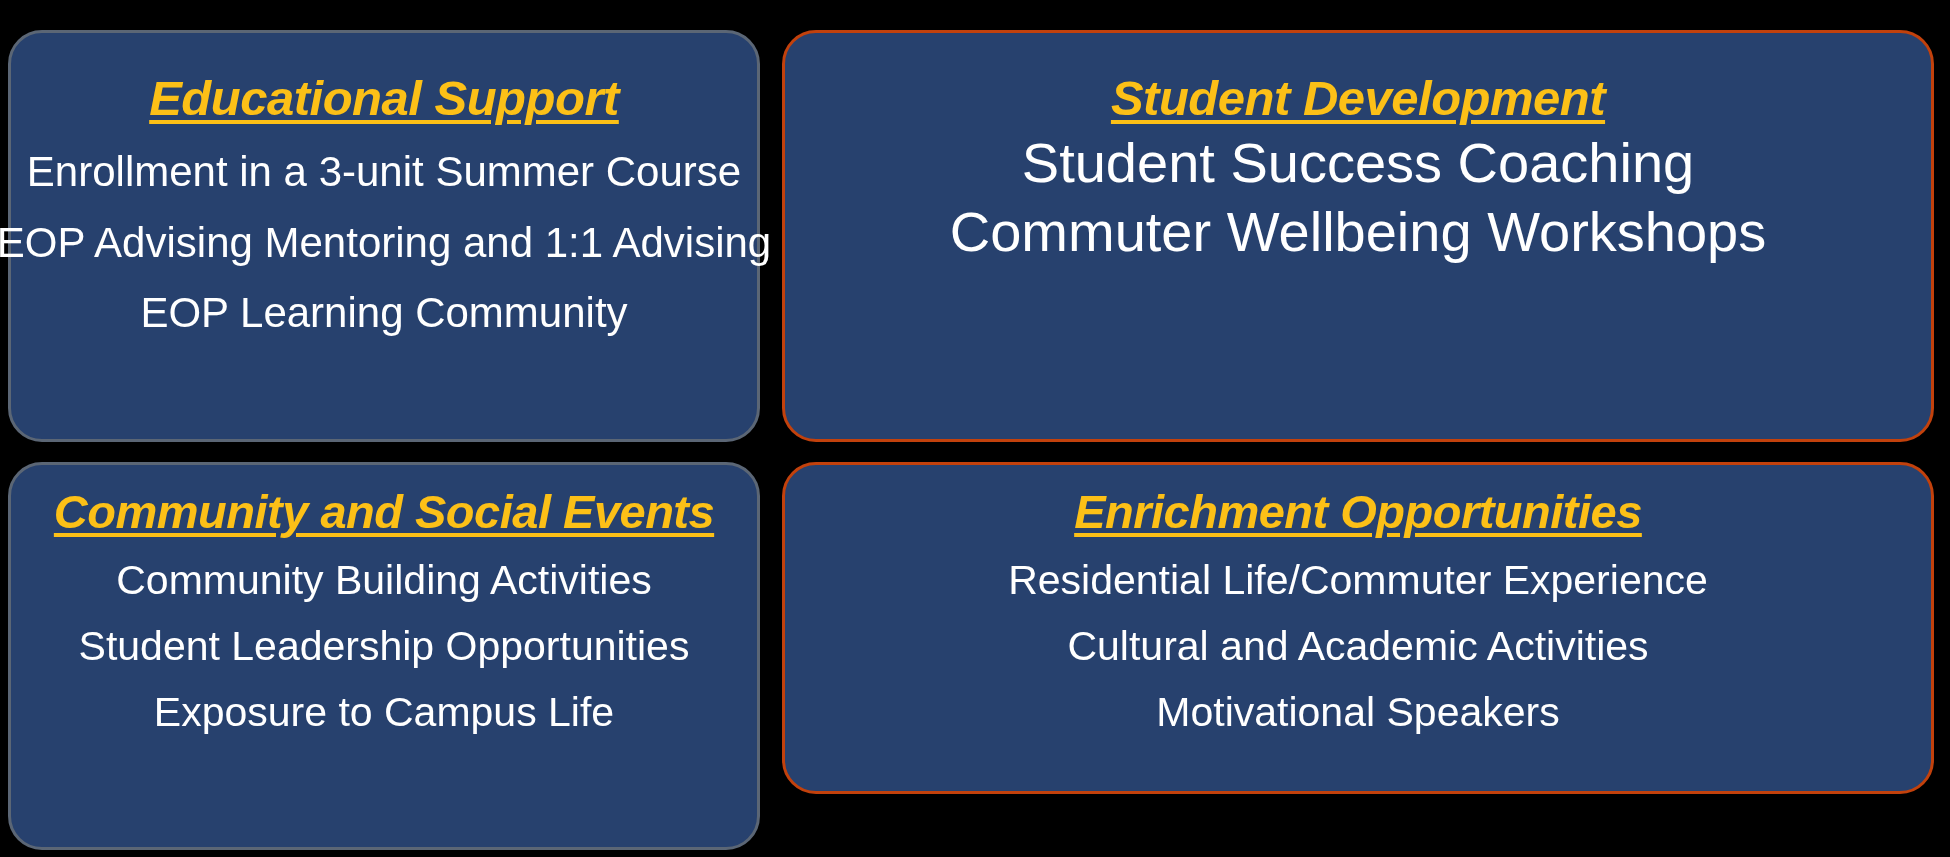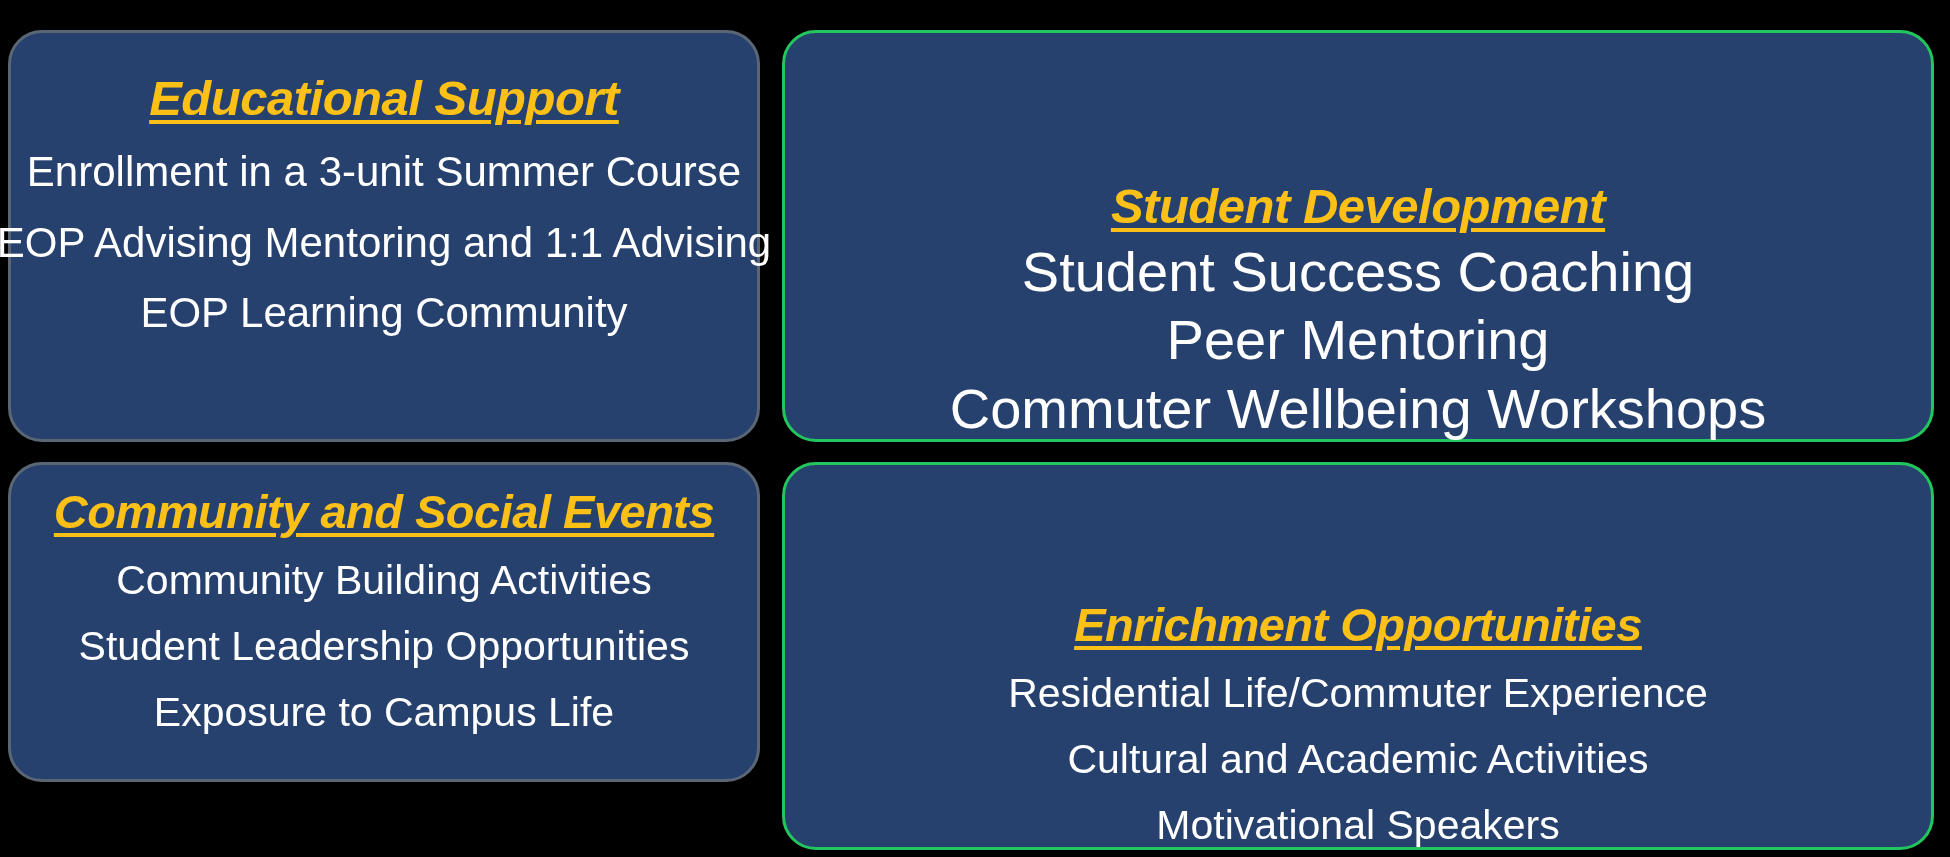--- a/index.html
+++ b/index.html
@@ -26,35 +26,34 @@
     box-sizing: border-box;
     display: flex;
     flex-direction: column;
     align-items: center;
     text-align: center;
   }
   .card.grayedge {
     border: 3px solid #5b6675;
   }
   .card.blueedge {
-    border: 3px solid #22c55e;
-    justify-content: flex-end;
+    border: 3px solid #c2410c;
   }
   
   #card-educational-support {
     left: 8px;  top: 30px;  width: 752px; height: 412px;
   }
   #card-student-development {
     left: 782px; top: 30px; width: 1152px; height: 412px;
   }
   #card-community-social-events {
-    left: 8px;  top: 462px; width: 752px; height: 320px;
+    left: 8px;  top: 462px; width: 752px; height: 388px;
   }
   #card-enrichment-opportunities {
-    left: 782px; top: 462px; width: 1152px; height: 388px;
+    left: 782px; top: 462px; width: 1152px; height: 332px;
   }
   
   .card-inner {
     width: 100%;
     display: flex;
     flex-direction: column;
     align-items: center;
   }
   .card-title {
     color: #FCC017;
@@ -109,21 +108,20 @@
       <div class="card-line">Enrollment in a 3-unit Summer Course</div>
       <div class="card-line">EOP Advising Mentoring and 1:1 Advising</div>
       <div class="card-line">EOP Learning Community</div>
     </div>
   </div>
 
   <div class="card blueedge" id="card-student-development">
     <div class="card-inner">
       <div class="card-title">Student Development</div>
       <div class="card-line">Student Success Coaching</div>
-      <div class="card-line">Peer Mentoring</div>
       <div class="card-line">Commuter Wellbeing Workshops</div>
     </div>
   </div>
 
   <div class="card grayedge" id="card-community-social-events">
     <div class="card-inner">
       <div class="card-title">Community and Social Events</div>
       <div class="card-line">Community Building Activities</div>
       <div class="card-line">Student Leadership Opportunities</div>
       <div class="card-line">Exposure to Campus Life</div>

